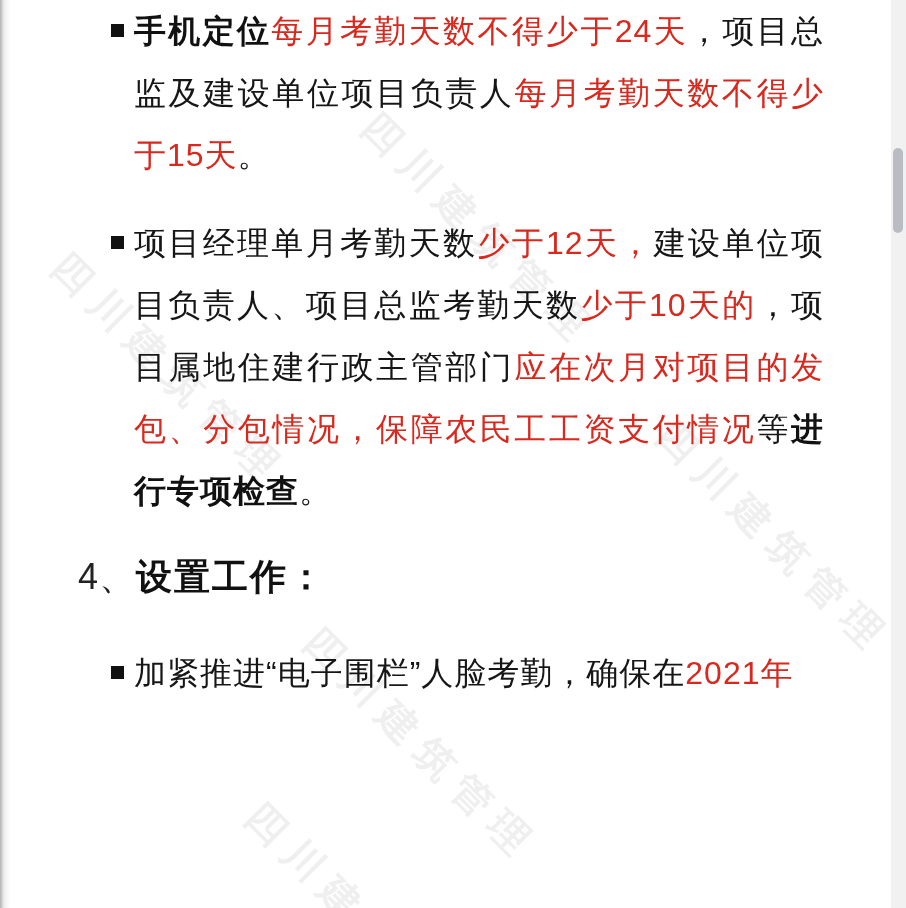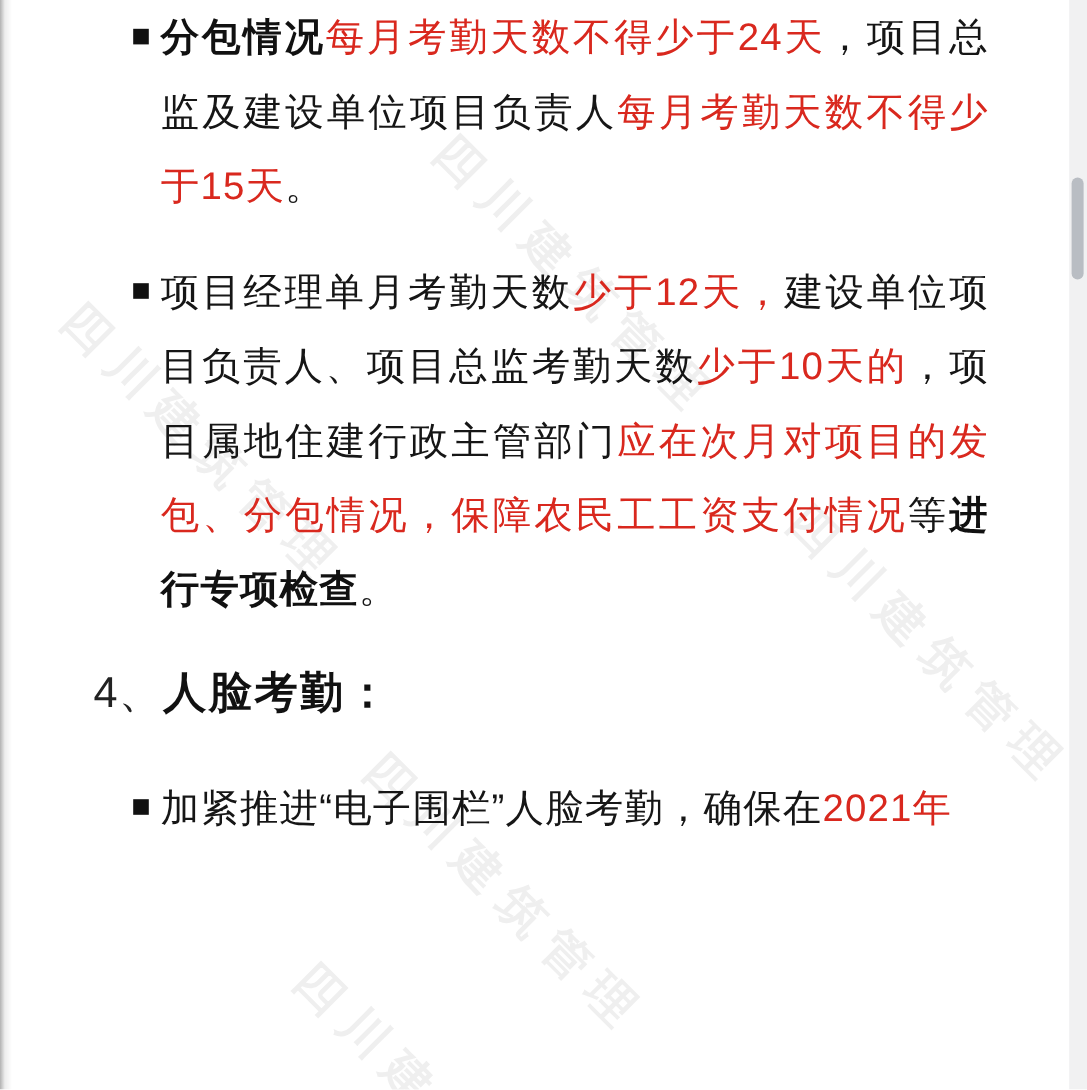--- a/index.html
+++ b/index.html
@@ -65,23 +65,23 @@
 </head>
 <body>
 
 <div class="wm wm1">四川建筑管理</div>
 <div class="wm wm2">四川建筑管理</div>
 <div class="wm wm3">四川建筑管理</div>
 <div class="wm wm4">四川建筑管理</div>
 <div class="wm wm5">四川建筑管理</div>
 
 <div id="article">
-    <div class="bullet-item"><span class="bullet-marker"></span><span class="seg bold">分包情况</span><span class="seg red">每月考勤天数不得少于24天</span><span class="seg normal">，项目总监及建设单位项目负责人</span><span class="seg red">每月考勤天数不得少于15天</span><span class="seg normal">。</span></div>
+    <div class="bullet-item"><span class="bullet-marker"></span><span class="seg bold">手机定位</span><span class="seg red">每月考勤天数不得少于24天</span><span class="seg normal">，项目总监及建设单位项目负责人</span><span class="seg red">每月考勤天数不得少于15天</span><span class="seg normal">。</span></div>
     <div class="bullet-item"><span class="bullet-marker"></span><span class="seg normal">项目经理单月考勤天数</span><span class="seg red">少于12天，</span><span class="seg normal">建设单位项目负责人、项目总监考勤天数</span><span class="seg red">少于10天的</span><span class="seg normal">，项目属地住建行政主管部门</span><span class="seg red">应在次月对项目的发包、分包情况，保障农民工工资支付情况</span><span class="seg normal">等</span><span class="seg bold">进行专项检查</span><span class="seg normal">。</span></div>
-    <div class="heading"><span class="h-prefix">4、</span><span class="h-title">人脸考勤：</span></div>
+    <div class="heading"><span class="h-prefix">4、</span><span class="h-title">设置工作：</span></div>
     <div class="bullet-item"><span class="bullet-marker"></span><span class="seg normal">加紧推进“电子围栏”人脸考勤，确保在</span><span class="seg red">2021年</span></div>
   </div>
 
 <div class="edge-shadow"></div>
 
 <div class="scroll-track">
   <div class="scroll-thumb"></div>
 </div>
 
 </body></html>

